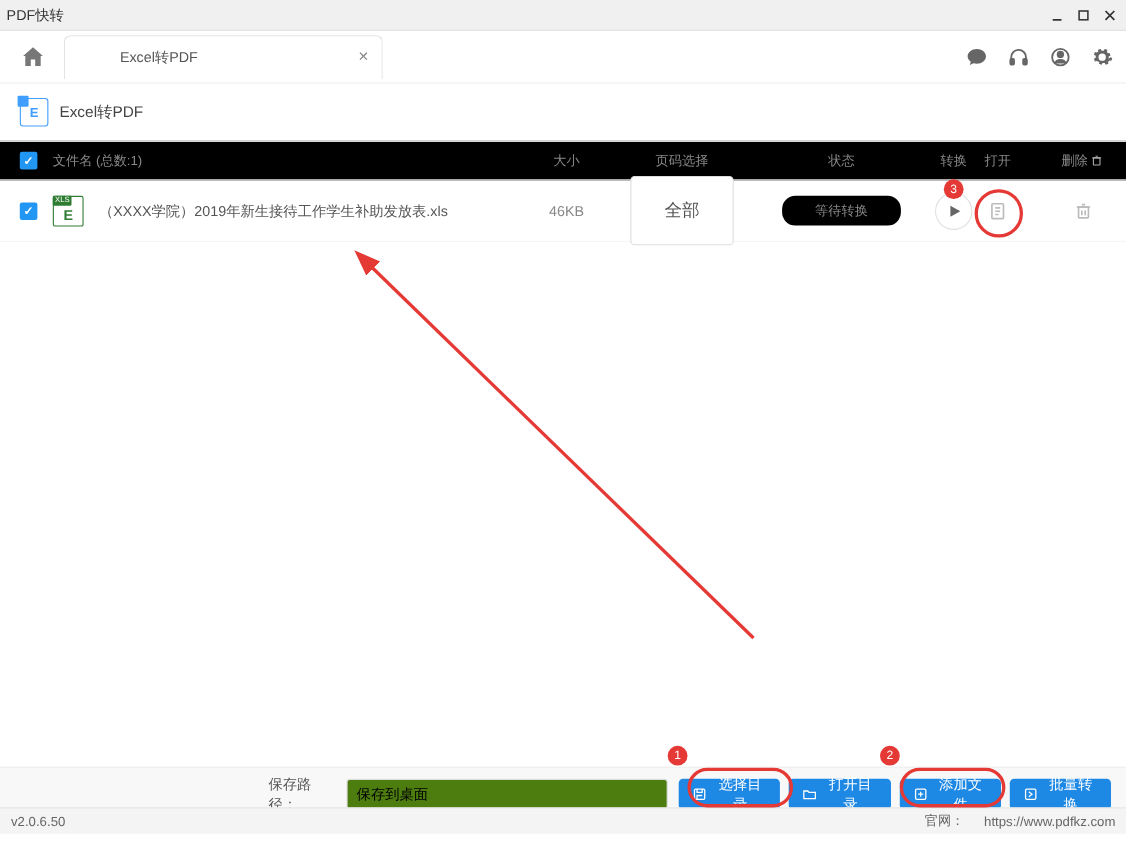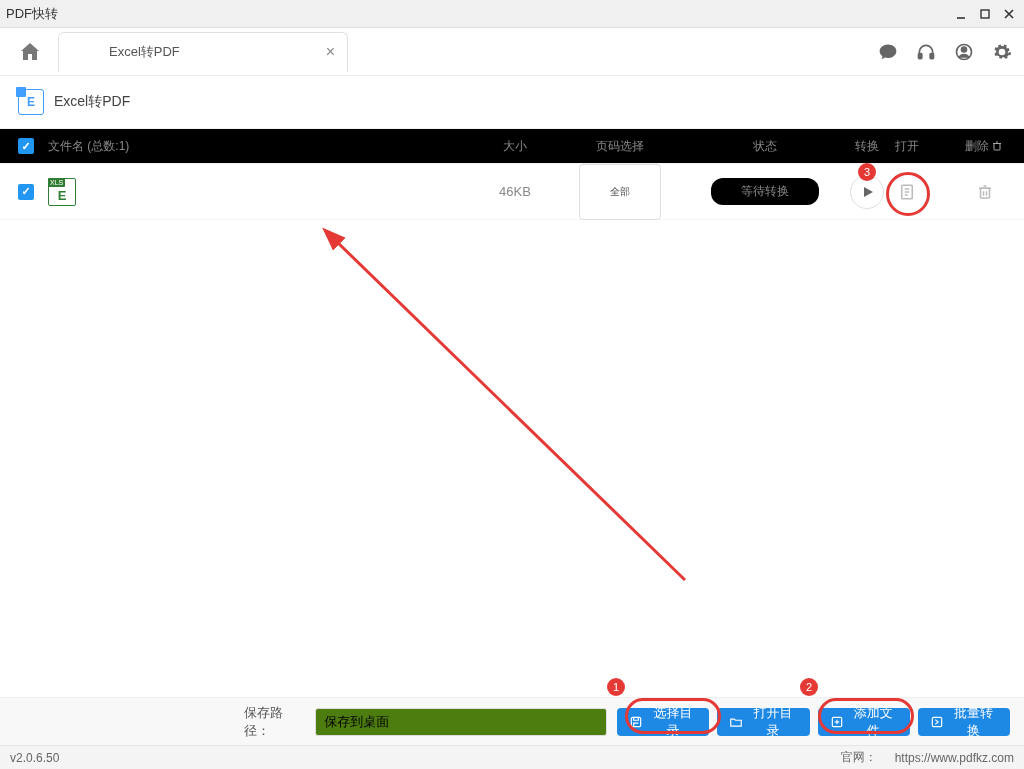--- a/index.html
+++ b/index.html
@@ -38,35 +38,35 @@
 .col-delete svg { vertical-align: middle; margin-left: 2px; }
 
 
 .table-row { height: 56px; display: flex; align-items: center; padding: 0 18px; border-bottom: 1px solid #f5f5f5; }
 .checkbox { width: 16px; height: 16px; background: #2196f3; border-radius: 2px; display: flex; align-items: center; justify-content: center; cursor: pointer; }
 .checkbox::after { content: "✓"; color: #fff; font-size: 11px; font-weight: bold; }
 .file-icon { width: 28px; height: 28px; margin-right: 14px; position: relative; }
 .file-icon .xls-tag { position: absolute; top: 0; left: 0; background: #2e7d32; color: #fff; font-size: 7px; padding: 1px 2px; border-radius: 1px; }
 .file-icon .e-body { width: 100%; height: 100%; border: 1px solid #2e7d32; border-radius: 2px; display: flex; align-items: flex-end; justify-content: center; padding-bottom: 2px; color: #2e7d32; font-size: 13px; font-weight: bold; background: #fff; }
 .filename { color: #555; }
-.page-btn { display: inline-block; padding: 20px 30px; border: 1px solid #ddd; border-radius: 4px; background: #fff; cursor: pointer; font-size: 10px; }
+.page-btn { display: inline-block; padding: 20px 30px; border: 1px solid #ddd; border-radius: 4px; background: #fff; cursor: pointer; font-size: 16px; }
 .status-pill { display: inline-block; padding: 5px 30px; border-radius: 12px; background: #000000; color: #888; font-size: 12px; }
 .play-btn { width: 34px; height: 34px; border: 1px solid #e0e0e0; border-radius: 50%; display: flex; align-items: center; justify-content: center; cursor: pointer; margin: 0 auto; padding-left: 2px; }
 .open-btn, .delete-btn { width: 26px; height: 26px; display: flex; align-items: center; justify-content: center; cursor: pointer; color: #bbb; margin: 0 auto; }
 
 
 .bottom-bar { position: absolute; left: 0; right: 0; bottom: 24px; height: 48px; background: #f8f8f8; display: flex; align-items: center; padding: 0 14px; border-top: 1px solid #eee; }
 .save-label { margin-left: 230px; margin-right: 8px; color: #555; }
 .save-input { width: 300px; height: 28px; border: 1px solid #ddd; border-radius: 3px; padding: 0 8px; font-size: 13px; background: #4d7c0f; }
 .bottom-btns { display: flex; gap: 8px; margin-left: 10px; }
 .blue-btn { height: 28px; background: #1e88e5; color: #fff; border: none; border-radius: 4px; padding: 12px 12px; display: flex; align-items: center; gap: 5px; cursor: pointer; font-size: 13px; }
 .blue-btn .bicon { width: 14px; height: 14px; display: flex; align-items: center; justify-content: center; }
 
 
-.statusbar { position: absolute; left: 0; right: 0; bottom: 0; height: 24px; background: #f4f4f4; display: flex; align-items: center; padding: 0 10px; font-size: 12px; color: #666; border-top: 1px solid #e5e5e5; }
+.statusbar { position: absolute; left: 0; right: 0; bottom: 11px; height: 24px; background: #f4f4f4; display: flex; align-items: center; padding: 0 10px; font-size: 12px; color: #666; border-top: 1px solid #e5e5e5; }
 .statusbar .sl { flex: 1; }
 
 
 .red-circle { position: absolute; border: 3px solid #e53935; border-radius: 50%; pointer-events: none; }
 .red-oval { position: absolute; border: 3px solid #e53935; border-radius: 18px; pointer-events: none; }
 .red-badge { position: absolute; width: 18px; height: 18px; background: #e53935; border-radius: 50%; color: #fff; font-size: 11px; display: flex; align-items: center; justify-content: center; pointer-events: none; }
 .arrow-svg { position: absolute; left: 0; top: 0; pointer-events: none; }
 </style>
 </head>
 <body>
@@ -156,20 +156,21 @@
 
 <div class="table-row">
   <div class="col-check">
       <div class="checkbox"></div>
     </div>
   <div class="col-name" style="display:flex;align-items:center;">
     <div class="file-icon">
       <div class="e-body">E</div>
       <div class="xls-tag">XLS</div>
     </div>
+    <span class="filename">（XXXX学院）2019年新生接待工作学生补助发放表.xls</span>
   </div>
   <div class="col-size" style="color:#888;">46KB</div>
   <div class="col-pages"><span class="page-btn">全部</span></div>
   <div class="col-status"><span class="status-pill">等待转换</span></div>
   <div class="col-convert">
     <div class="play-btn">
       <svg width="12" height="12" viewBox="0 0 12 12">
           <polygon points="2,1 11,6 2,11" fill="#666"></polygon>
         </svg>
     </div>

